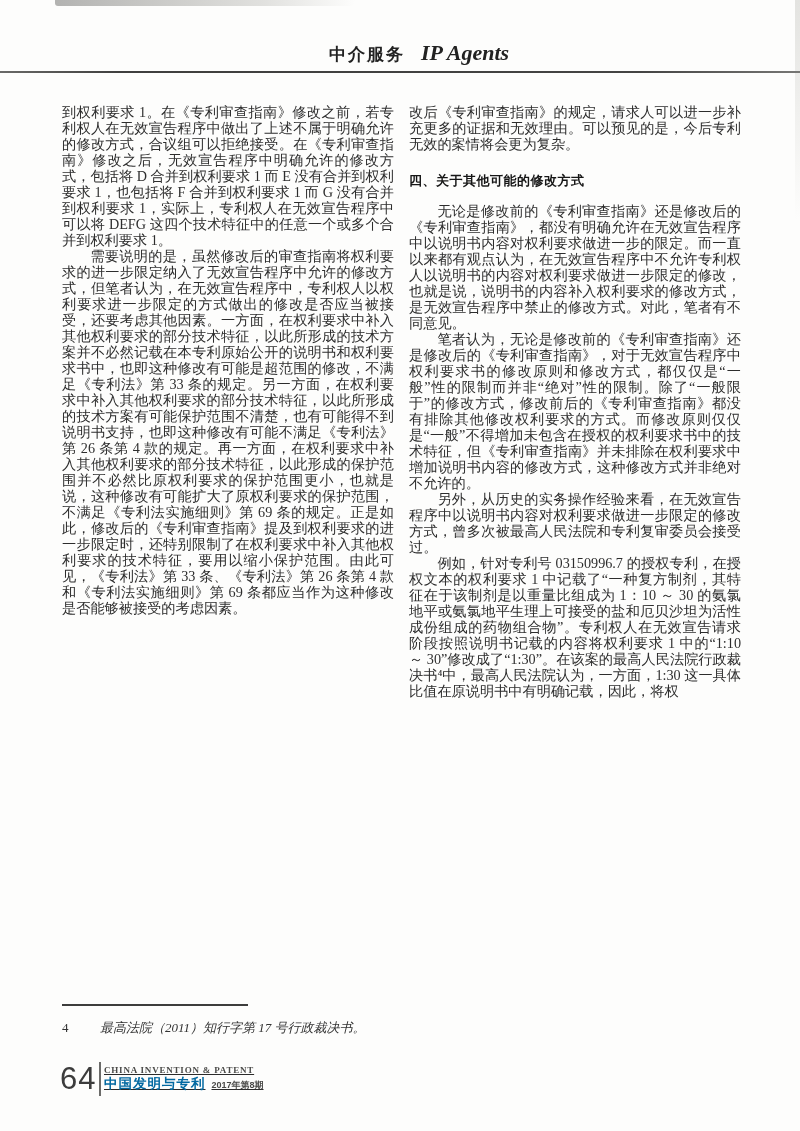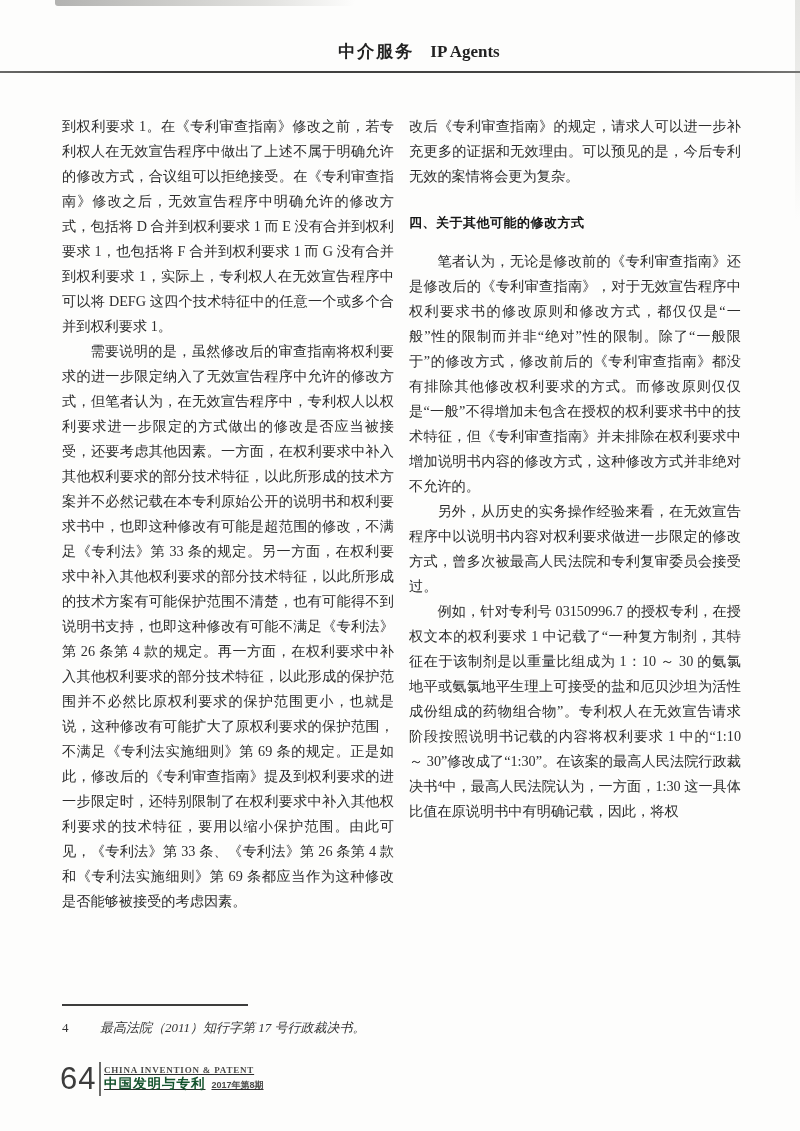--- a/index.html
+++ b/index.html
@@ -28,31 +28,31 @@
   .journal-header{
     position:absolute;left:0;top:40px;width:100%;
     display:flex;justify-content:center;align-items:baseline;gap:16px;
   }
   .journal-header .cn{
     font-family:"Liberation Sans","DejaVu Sans",sans-serif;
     font-weight:bold;font-size:17px;letter-spacing:2px;color:#222;margin-left:38px;
   }
   .journal-header .en{
     font-family:"Liberation Serif","DejaVu Serif",serif;
-    font-weight:bold;font-size:17px;color:#222;
+    font-weight:bold;font-size:22px;color:#222;font-style:italic;
   }
   .header-rule{
     position:absolute;left:0;top:71px;width:800px;height:2px;
     background:linear-gradient(90deg,#6a6a68,#3f3f3e 15%,#444443 80%,#777775);
   }
 
   
   .col{
-    position:absolute;top:114px;width:332px;
-    font-size:14.2px;line-height:25px;
+    position:absolute;top:104px;width:332px;
+    font-size:14.2px;line-height:16px;
     text-align:justify;text-justify:inter-character;
     color:#2d2d2d;
   }
   .col-left{left:62px;}
   .col-right{left:409px;}
   .para{margin:0;}
   .para.indent{text-indent:2em;}
 
   .section-heading{
     font-family:"Liberation Sans","DejaVu Sans",sans-serif;
@@ -80,21 +80,21 @@
   }
   .footer-divider{width:1.5px;height:34px;background:#6b6b69;}
   .footer-journal{display:flex;flex-direction:column;justify-content:center;text-decoration:underline;}
   .footer-en{
     font-family:"Liberation Serif","DejaVu Serif",serif;
     font-size:9px;font-weight:bold;color:#4a4a48;letter-spacing:.8px;line-height:11px;
   }
   .footer-cn-line{display:flex;align-items:baseline;gap:6px;line-height:16px;}
   .footer-cn{
     font-family:"Liberation Sans","DejaVu Sans",sans-serif;
-    font-size:13.5px;font-weight:bold;color:#14532d;letter-spacing:1px;
+    font-size:13.5px;font-weight:bold;color:#0369a1;letter-spacing:1px;
   }
   .footer-issue{
     font-family:"Liberation Sans","DejaVu Sans",sans-serif;
     font-size:9px;font-weight:bold;color:#4a4a48;
   }
 </style>
 </head>
 <body>
 
 <div class="page">
@@ -109,20 +109,21 @@
   <div class="header-rule"></div>
 
   <div class="col col-left">
     <p class="para">到权利要求 1。在《专利审查指南》修改之前，若专利权人在无效宣告程序中做出了上述不属于明确允许的修改方式，合议组可以拒绝接受。在《专利审查指南》修改之后，无效宣告程序中明确允许的修改方式，包括将 D 合并到权利要求 1 而 E 没有合并到权利要求 1，也包括将 F 合并到权利要求 1 而 G 没有合并到权利要求 1，实际上，专利权人在无效宣告程序中可以将 DEFG 这四个技术特征中的任意一个或多个合并到权利要求 1。</p>
     <p class="para indent">需要说明的是，虽然修改后的审查指南将权利要求的进一步限定纳入了无效宣告程序中允许的修改方式，但笔者认为，在无效宣告程序中，专利权人以权利要求进一步限定的方式做出的修改是否应当被接受，还要考虑其他因素。一方面，在权利要求中补入其他权利要求的部分技术特征，以此所形成的技术方案并不必然记载在本专利原始公开的说明书和权利要求书中，也即这种修改有可能是超范围的修改，不满足《专利法》第 33 条的规定。另一方面，在权利要求中补入其他权利要求的部分技术特征，以此所形成的技术方案有可能保护范围不清楚，也有可能得不到说明书支持，也即这种修改有可能不满足《专利法》第 26 条第 4 款的规定。再一方面，在权利要求中补入其他权利要求的部分技术特征，以此形成的保护范围并不必然比原权利要求的保护范围更小，也就是说，这种修改有可能扩大了原权利要求的保护范围，不满足《专利法实施细则》第 69 条的规定。正是如此，修改后的《专利审查指南》提及到权利要求的进一步限定时，还特别限制了在权利要求中补入其他权利要求的技术特征，要用以缩小保护范围。由此可见，《专利法》第 33 条、《专利法》第 26 条第 4 款和《专利法实施细则》第 69 条都应当作为这种修改是否能够被接受的考虑因素。</p>
   </div>
 
   <div class="col col-right">
     <p class="para">改后《专利审查指南》的规定，请求人可以进一步补充更多的证据和无效理由。可以预见的是，今后专利无效的案情将会更为复杂。</p>
     <h3 class="section-heading">四、关于其他可能的修改方式</h3>
+    <p class="para indent">无论是修改前的《专利审查指南》还是修改后的《专利审查指南》，都没有明确允许在无效宣告程序中以说明书内容对权利要求做进一步的限定。而一直以来都有观点认为，在无效宣告程序中不允许专利权人以说明书的内容对权利要求做进一步限定的修改，也就是说，说明书的内容补入权利要求的修改方式，是无效宣告程序中禁止的修改方式。对此，笔者有不同意见。</p>
     <p class="para indent">笔者认为，无论是修改前的《专利审查指南》还是修改后的《专利审查指南》，对于无效宣告程序中权利要求书的修改原则和修改方式，都仅仅是“一般”性的限制而并非“绝对”性的限制。除了“一般限于”的修改方式，修改前后的《专利审查指南》都没有排除其他修改权利要求的方式。而修改原则仅仅是“一般”不得增加未包含在授权的权利要求书中的技术特征，但《专利审查指南》并未排除在权利要求中增加说明书内容的修改方式，这种修改方式并非绝对不允许的。</p>
     <p class="para indent">另外，从历史的实务操作经验来看，在无效宣告程序中以说明书内容对权利要求做进一步限定的修改方式，曾多次被最高人民法院和专利复审委员会接受过。</p>
     <p class="para indent">例如，针对专利号 03150996.7 的授权专利，在授权文本的权利要求 1 中记载了“一种复方制剂，其特征在于该制剂是以重量比组成为 1：10 ～ 30 的氨氯地平或氨氯地平生理上可接受的盐和厄贝沙坦为活性成份组成的药物组合物”。专利权人在无效宣告请求阶段按照说明书记载的内容将权利要求 1 中的“1:10 ～ 30”修改成了“1:30”。在该案的最高人民法院行政裁决书⁴中，最高人民法院认为，一方面，1:30 这一具体比值在原说明书中有明确记载，因此，将权</p>
   </div>
 
   <div class="footnote-block">
     <div class="footnote-rule"></div>
     <div class="footnote-line">
       <span class="marker">4</span>
       <span class="text">最高法院（2011）知行字第 17 号行政裁决书。</span>

